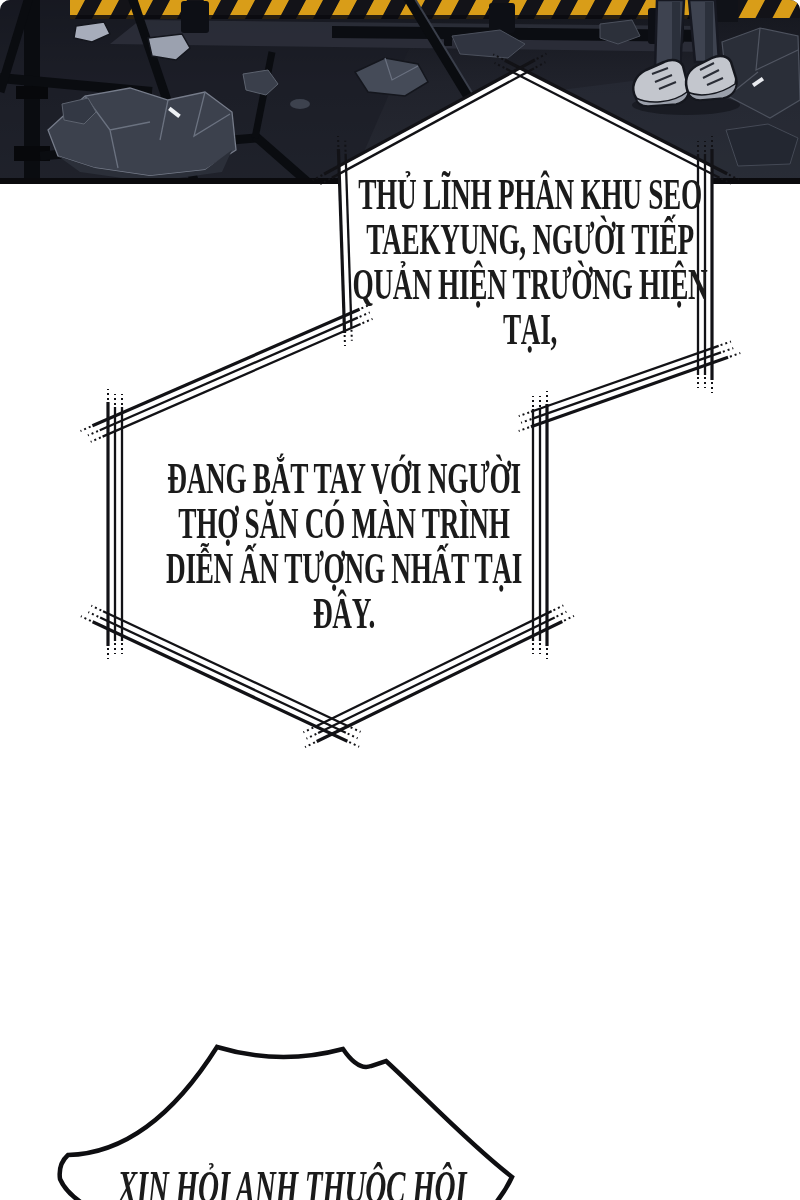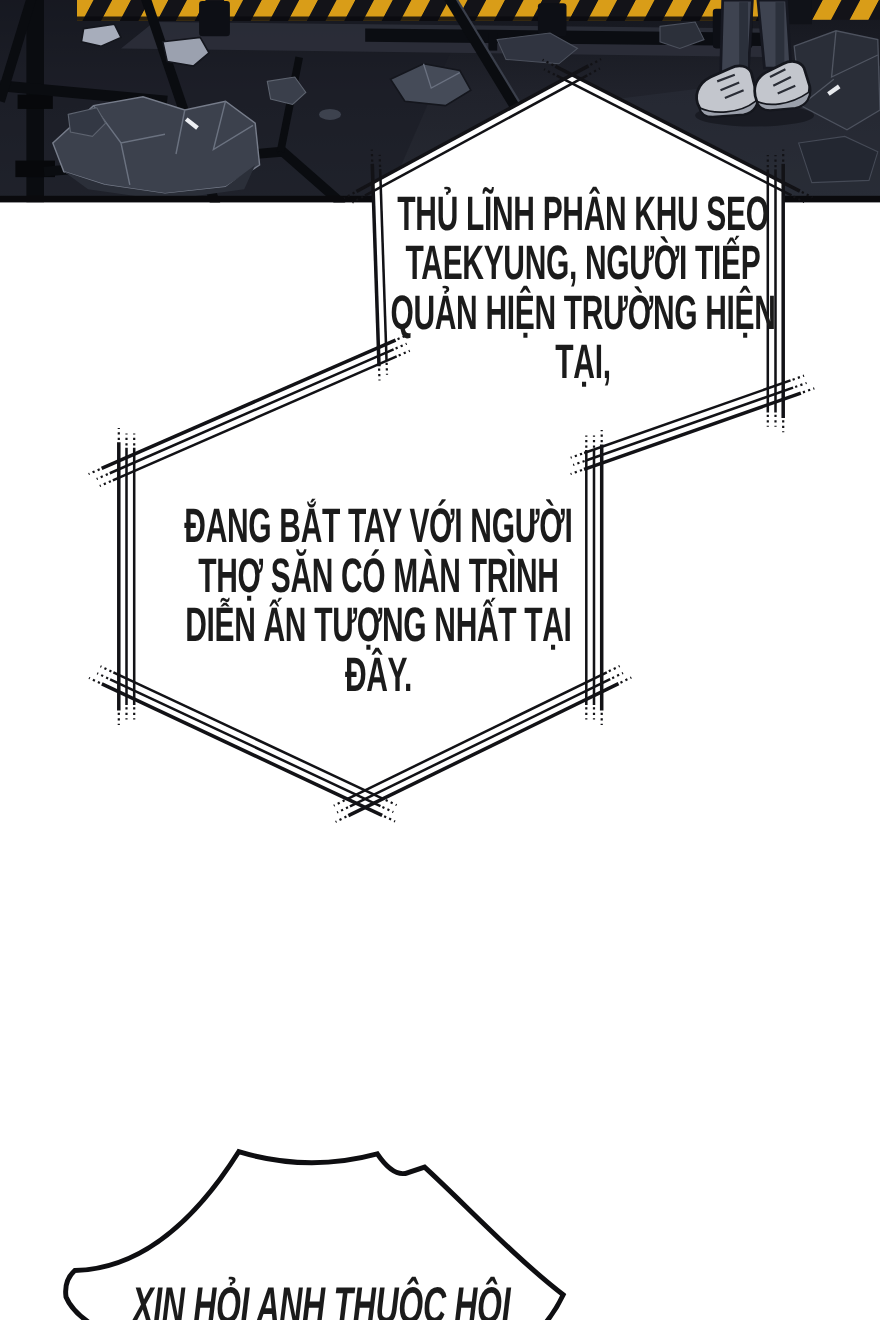--- a/index.html
+++ b/index.html
@@ -1,16 +1,16 @@
 <!DOCTYPE html>
 <html><head>
 <meta charset="utf-8">
 <style>
   html,body{margin:0;padding:0;background:#ffffff;}
-  .page{position:relative;width:800px;height:1200px;overflow:hidden;background:#ffffff;font-family:Liberation Sans, sans-serif;}
+  .page{position:relative;width:800px;height:1200px;overflow:hidden;background:#ffffff;font-family:Liberation Serif, serif;border-radius:10px;}
   .scene{position:absolute;left:0;top:0;z-index:1;}
   .bubble-layer{position:absolute;left:0;top:0;z-index:2;}
   .btx{position:absolute;z-index:3;width:600px;text-align:center;font-weight:700;color:#1b1b1b;
        transform:scaleX(.62);transform-origin:center top;font-size:44px;line-height:45px;
        letter-spacing:-.5px;white-space:nowrap;}
   .btx div{height:45px;}
   .shout-tx{font-size:47px;font-style:italic;line-height:54px;}
   .shout-tx div{height:54px;}
 </style>
 </head>

